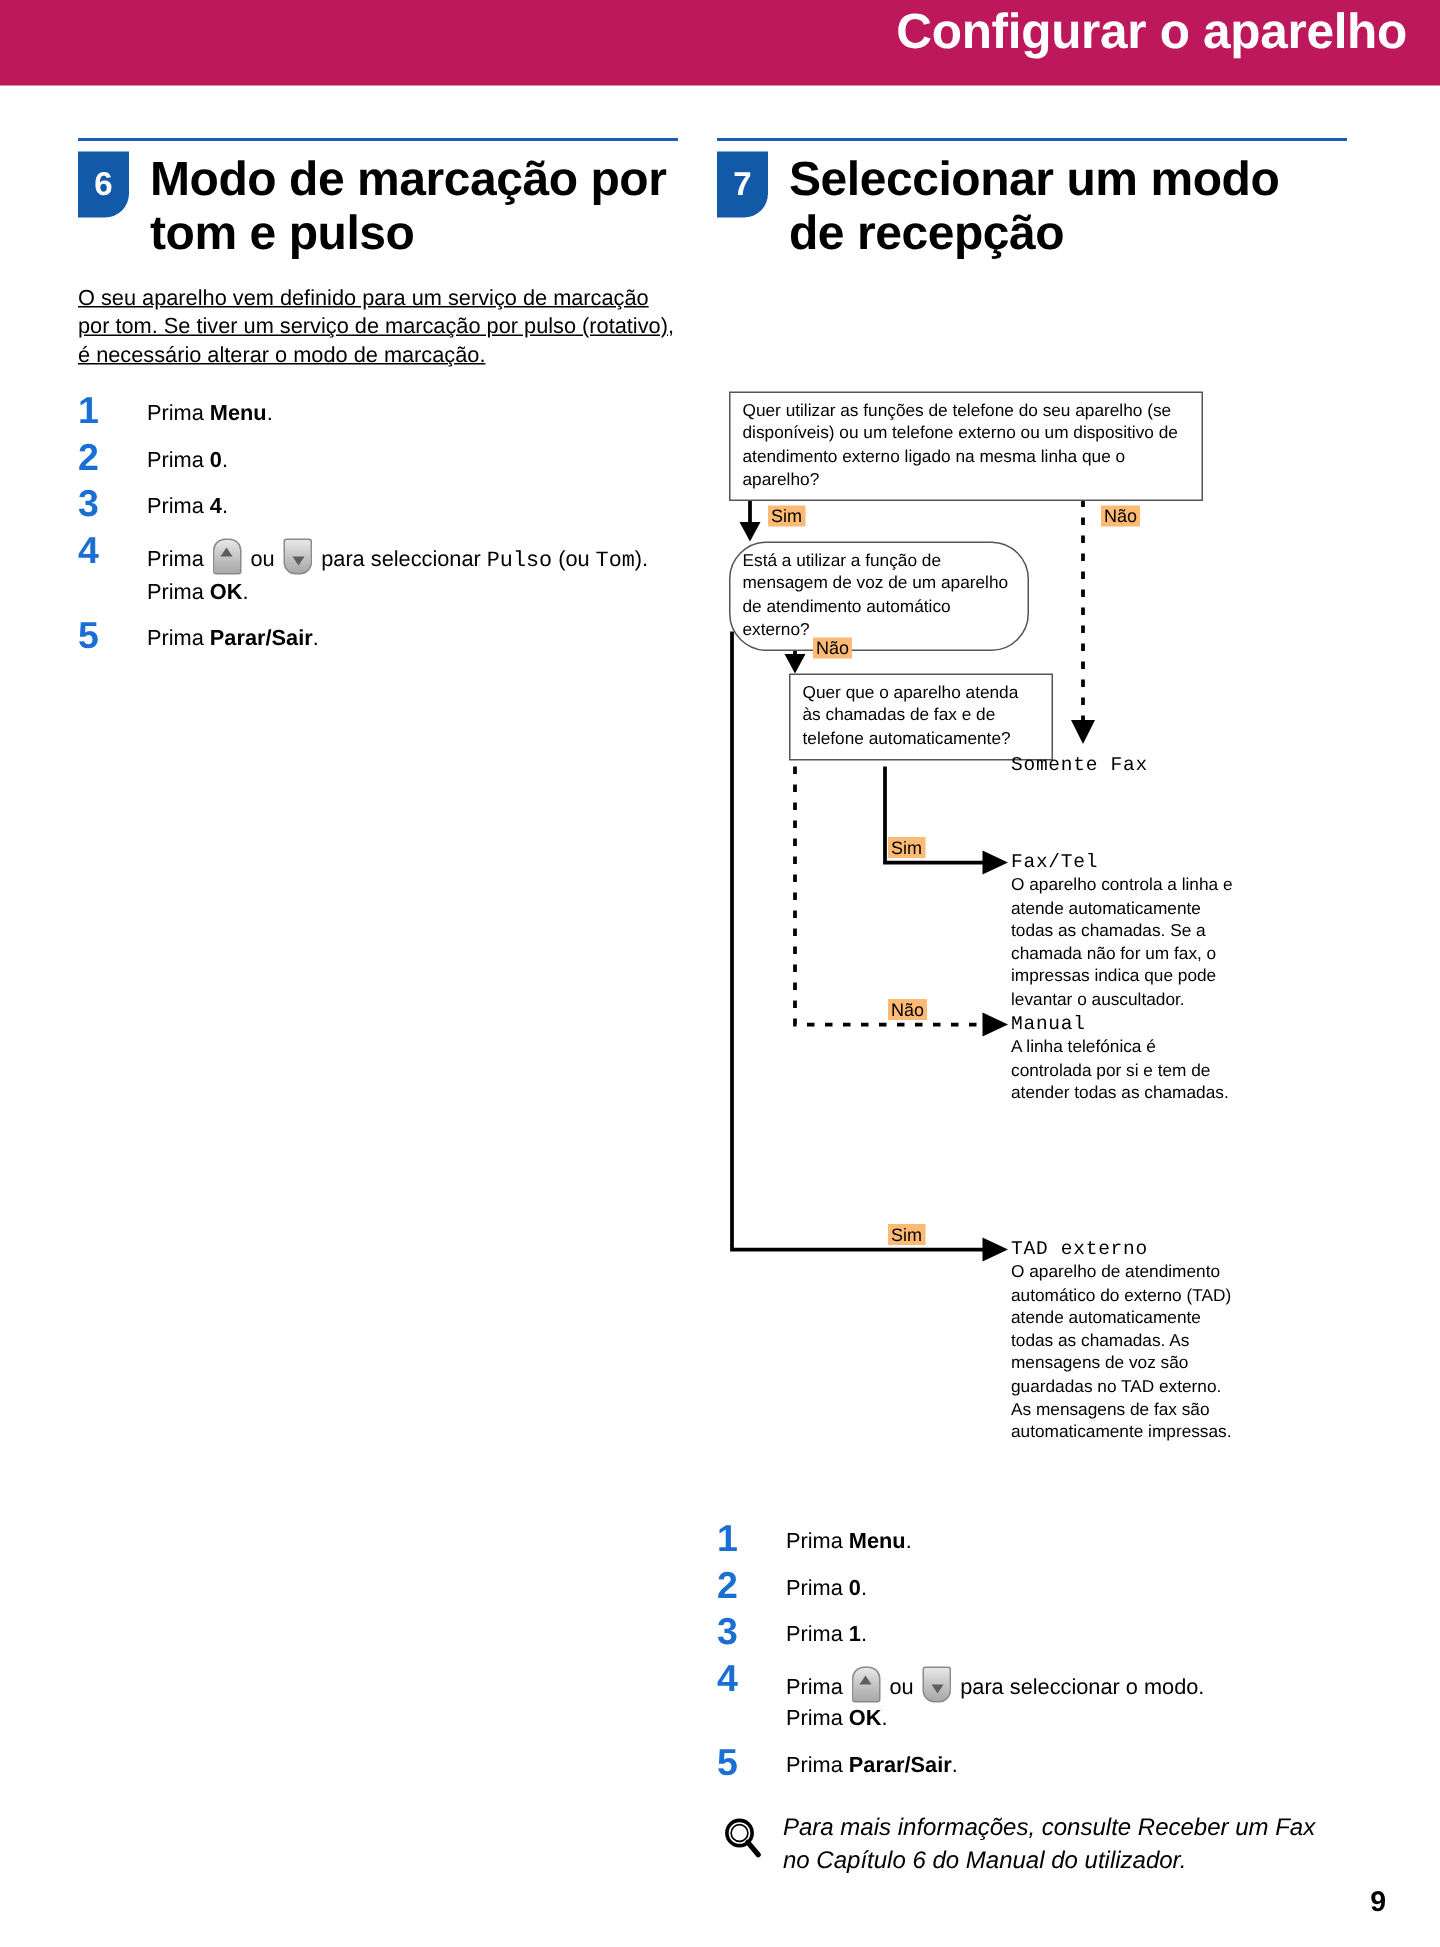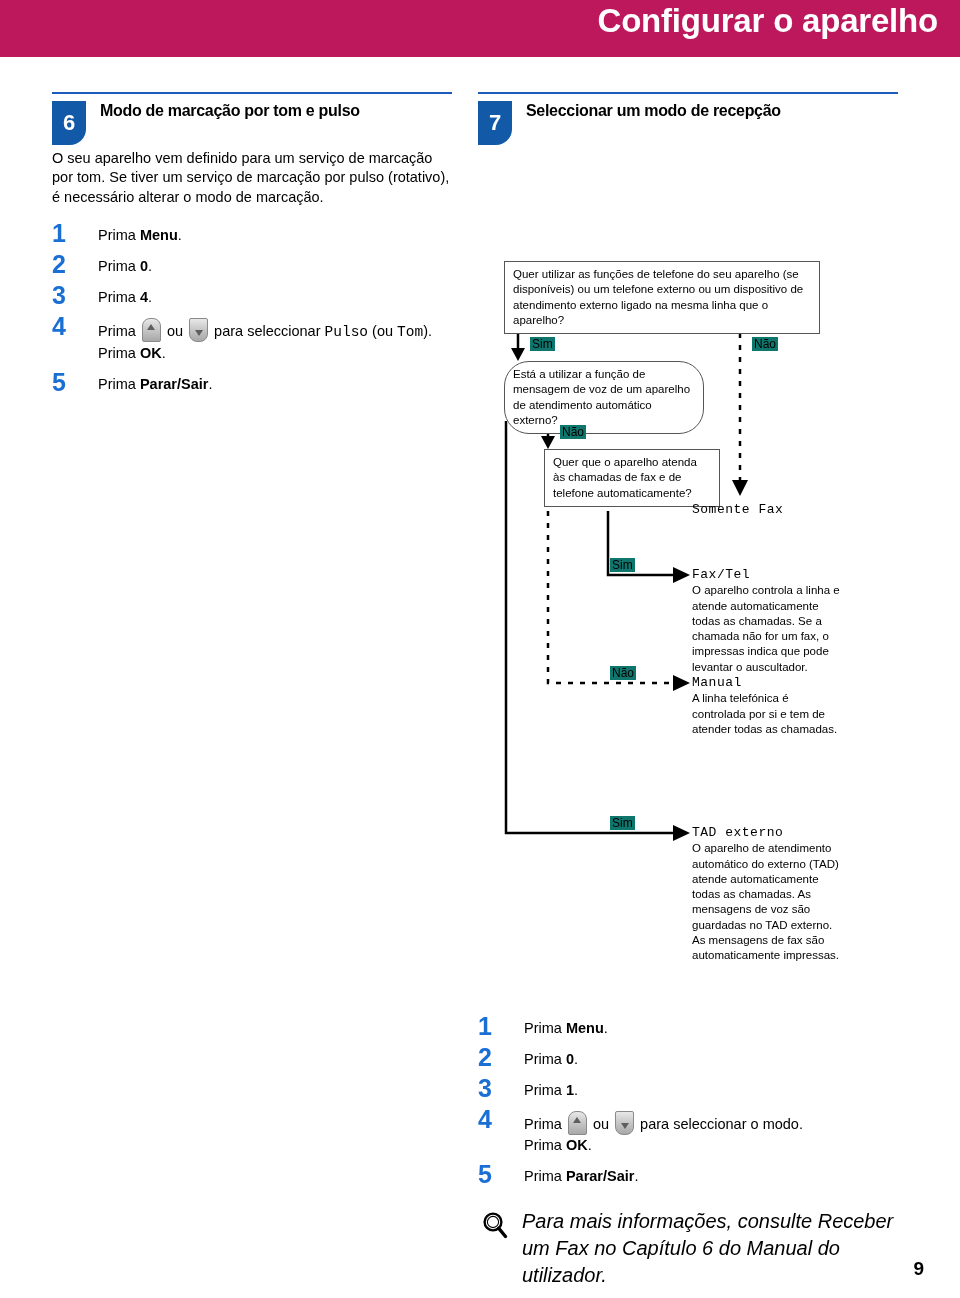--- a/index.html
+++ b/index.html
@@ -34,25 +34,25 @@
   .sect-head{position:relative;display:flex;align-items:flex-start;}
   .badge{
     width:34px;height:44px;flex:0 0 34px;
     background:#1259a8;color:#ffffff;
     font-size:22px;font-weight:bold;
     display:flex;align-items:center;justify-content:center;
     border-radius:0 0 16px 0;
     margin-right:14px;
   }
   .sect-title{
-    font-size:16px;font-weight:bold;line-height:1.12;letter-spacing:-0.3px;
+    font-size:32px;font-weight:bold;line-height:1.12;letter-spacing:-0.3px;
     padding-top:1px;
   }
 
-  .para{font-size:14.5px;line-height:1.33;margin-top:4px;}
+  .para{font-size:14.5px;line-height:1.33;margin-top:16px;text-decoration:underline;}
   .para .mono{font-size:14px;}
 
   
   .steps{margin-top:14px;}
   .step{display:flex;align-items:flex-start;margin-bottom:6px;}
   .step-num{
     flex:0 0 46px;width:46px;
     color:#1a6fd4;font-size:25px;font-weight:bold;line-height:1;
     font-family:"Liberation Sans",sans-serif;
   }
@@ -69,39 +69,39 @@
   .key.up{border-radius:8px 8px 2px 2px;}
   .key.down{border-radius:2px 2px 8px 8px;}
   .key i{
     position:absolute;left:50%;transform:translateX(-50%);
     width:0;height:0;border-left:4px solid transparent;border-right:4px solid transparent;
   }
   .key.up i{top:5px;border-bottom:6px solid #5e5e5e;}
   .key.down i{bottom:5px;border-top:6px solid #5e5e5e;}
 
   
-  #flow{position:absolute;left:478px;top:258px;width:420px;height:760px;}
+  #flow{position:absolute;left:460px;top:258px;width:420px;height:760px;}
   #flow svg{position:absolute;left:0;top:0;}
   .fbox{
     position:absolute;border:1px solid #555;background:#fff;
     font-size:11.5px;line-height:1.33;padding:5px 7px 5px 8px;
     box-sizing:border-box;
   }
   .flabel{
-    position:absolute;font-size:12px;background:#0f766e;padding:0 2px;
+    position:absolute;font-size:12px;background:#fdba74;padding:0 2px;
     white-space:nowrap;
   }
   .res{
     position:absolute;font-size:11.5px;line-height:1.33;width:152px;
   }
   .res .rtitle{font-family:"Liberation Mono","DejaVu Sans Mono",monospace;font-size:13px;letter-spacing:0.5px;}
 
   
   #note{position:absolute;left:478px;top:1208px;width:420px;display:flex;align-items:flex-start;}
-  #note .note-text{font-size:20px;font-style:italic;line-height:1.35;margin-left:44px;}
+  #note .note-text{font-size:16px;font-style:italic;line-height:1.35;margin-left:44px;}
   #mag{position:absolute;left:2px;top:2px;}
 
   #page-num{position:absolute;right:36px;bottom:18px;font-size:19px;font-weight:bold;}
 </style>
 </head>
 <body>
 
 <div id="header-bar">
   <div id="header-title">Configurar o aparelho</div>
 </div>

